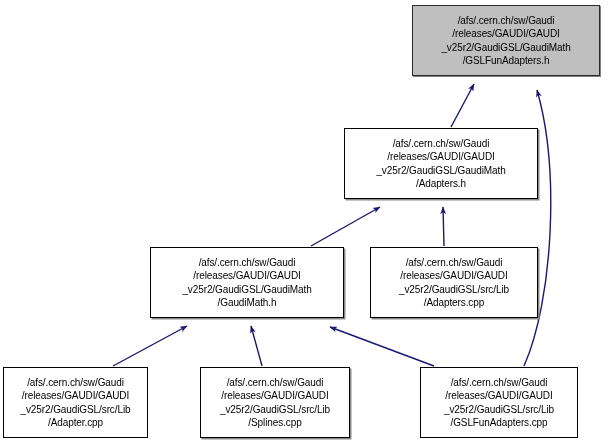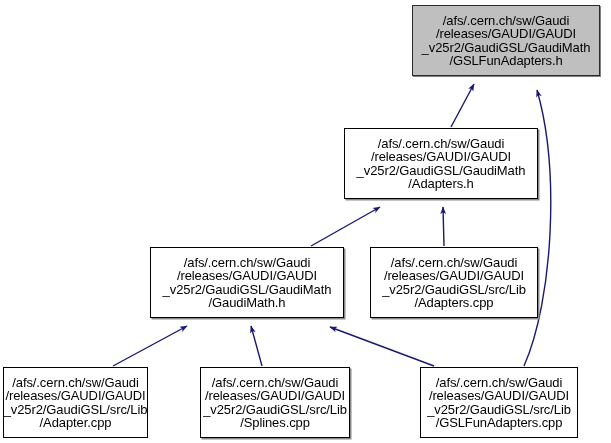--- a/index.html
+++ b/index.html
@@ -27,21 +27,21 @@
   }
   .node {
     position: absolute;
     box-sizing: border-box;
     border: 1px solid #000000;
     background: #ffffff;
     display: flex;
     align-items: center;
     justify-content: center;
     text-align: center;
-    font-size: 13px;
+    font-size: 10px;
     line-height: 13.4px;
     color: #000000;
     letter-spacing: -0.1px;
     white-space: pre-line;
     z-index: 2;
   }
   .node.root {
     background: #bfbfbf;
     border: 1px solid #2b2b2b;
     box-shadow: 1px 1px 0 #808080;

